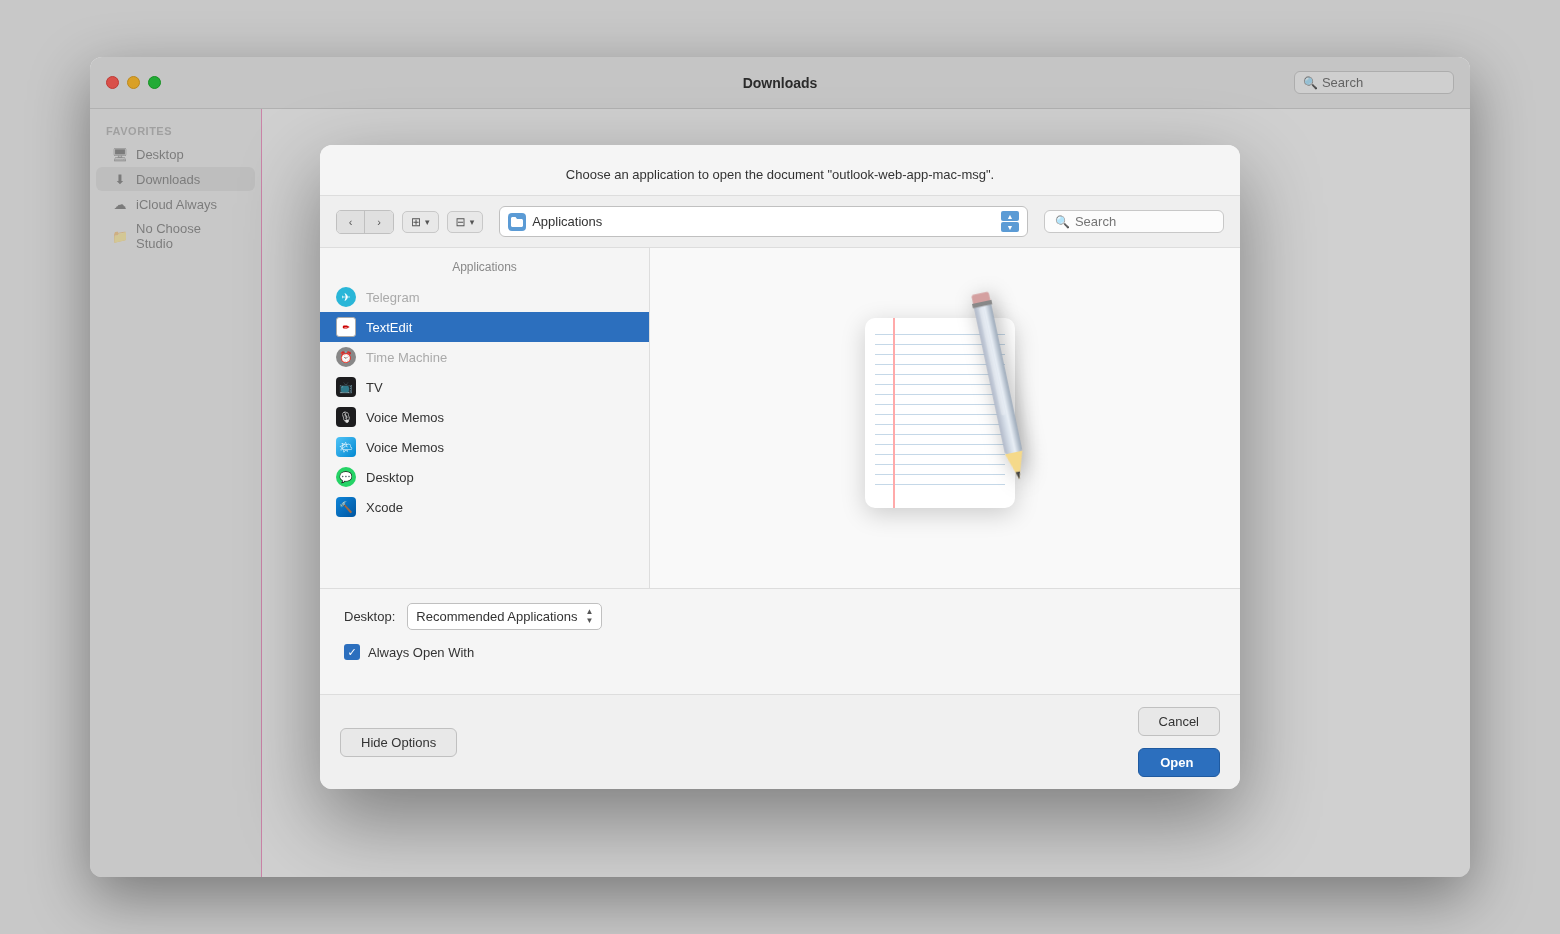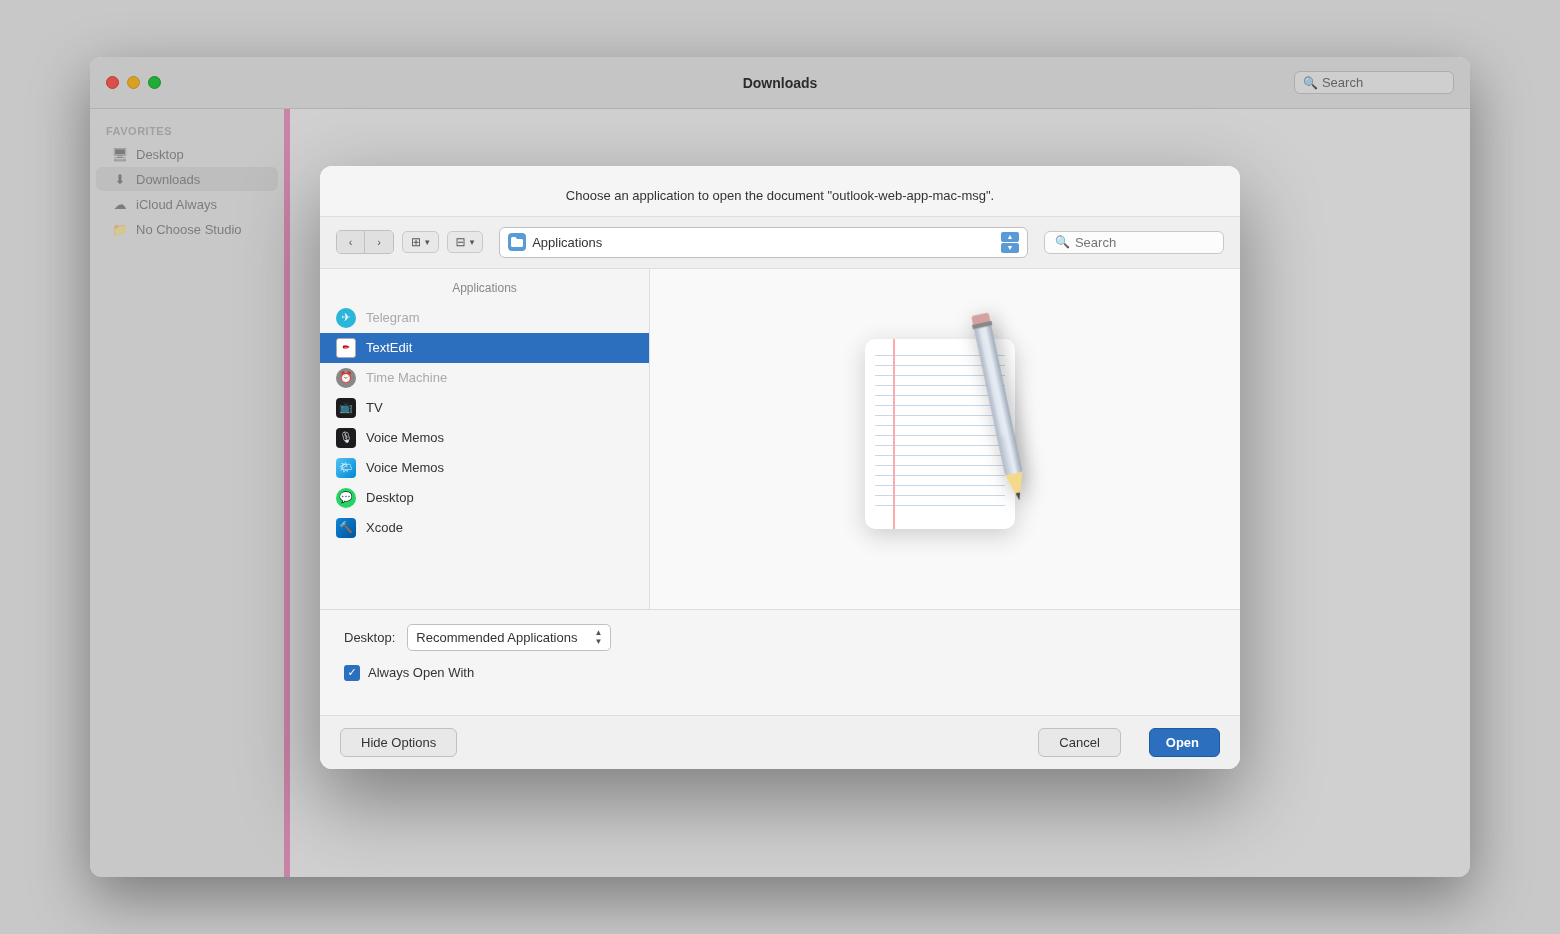--- a/index.html
+++ b/index.html
@@ -83,23 +83,23 @@
     }
 
     .finder-body {
       display: flex;
       flex: 1;
       overflow: hidden;
       opacity: 0.5;
     }
 
     .finder-sidebar {
-      width: 200px;
+      width: 172px;
       background: #e8e8e8;
-      border-right: 6px solid #ec4899;
+      border-right: 1px solid #ec4899;
       padding: 12px 0;
     }
 
     .sidebar-section-label {
       font-size: 11px;
       font-weight: 700;
       color: #888;
       padding: 4px 16px;
       text-transform: uppercase;
       letter-spacing: 0.5px;
@@ -379,21 +379,21 @@
 
     .enable-select {
       display: flex;
       align-items: center;
       background: white;
       border: 1px solid #c0c0c0;
       border-radius: 5px;
       padding: 4px 8px;
       font-size: 13px;
       color: #333;
-      gap: 17px;
+      gap: 8px;
       cursor: pointer;
     }
 
     .checkbox-row {
       display: flex;
       align-items: center;
       gap: 8px;
       padding: 0 24px 14px;
     }
 
@@ -436,21 +436,22 @@
     .btn-primary {
       background: #2c6fbe;
       color: white;
       border-color: #1f5aa0;
       font-weight: 600;
       padding-left: 16px;
     }
 
     .footer-right {
       display: flex;
-      gap: 28px;
+      gap: 12px;
+      flex-direction: column;
     }
 
     
     .apps-panel::-webkit-scrollbar { width: 6px; }
     .apps-panel::-webkit-scrollbar-track { background: transparent; }
     .apps-panel::-webkit-scrollbar-thumb { background: #ccc; border-radius: 3px; }
   </style>
 </head>
 <body>
 

